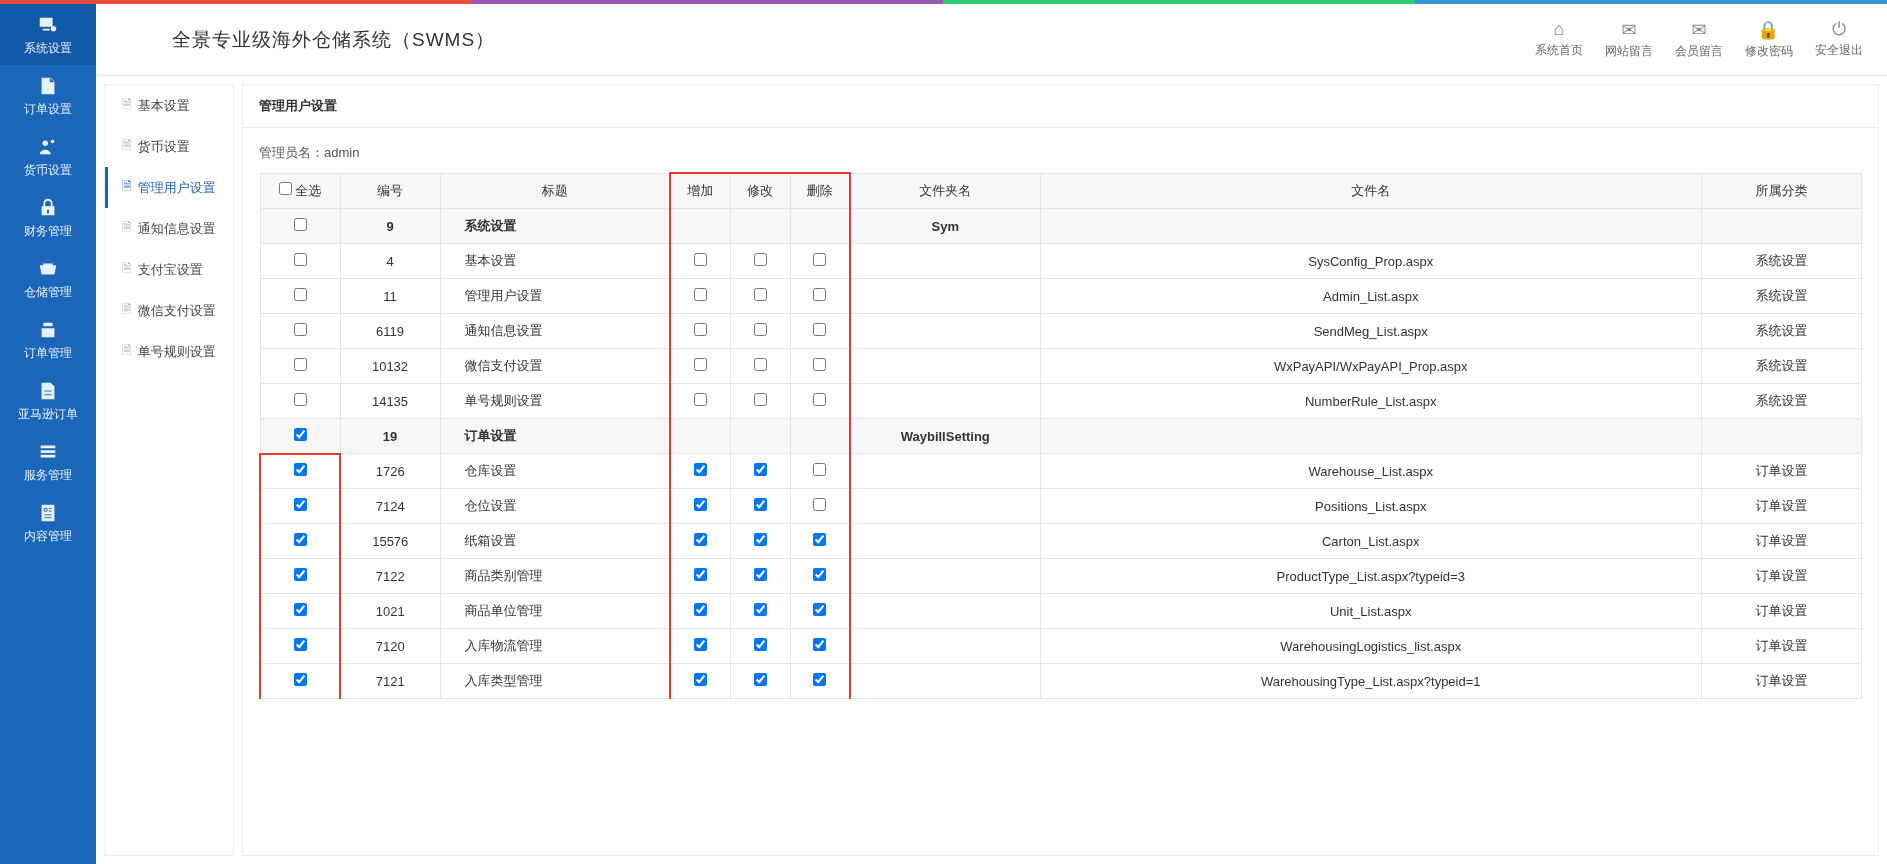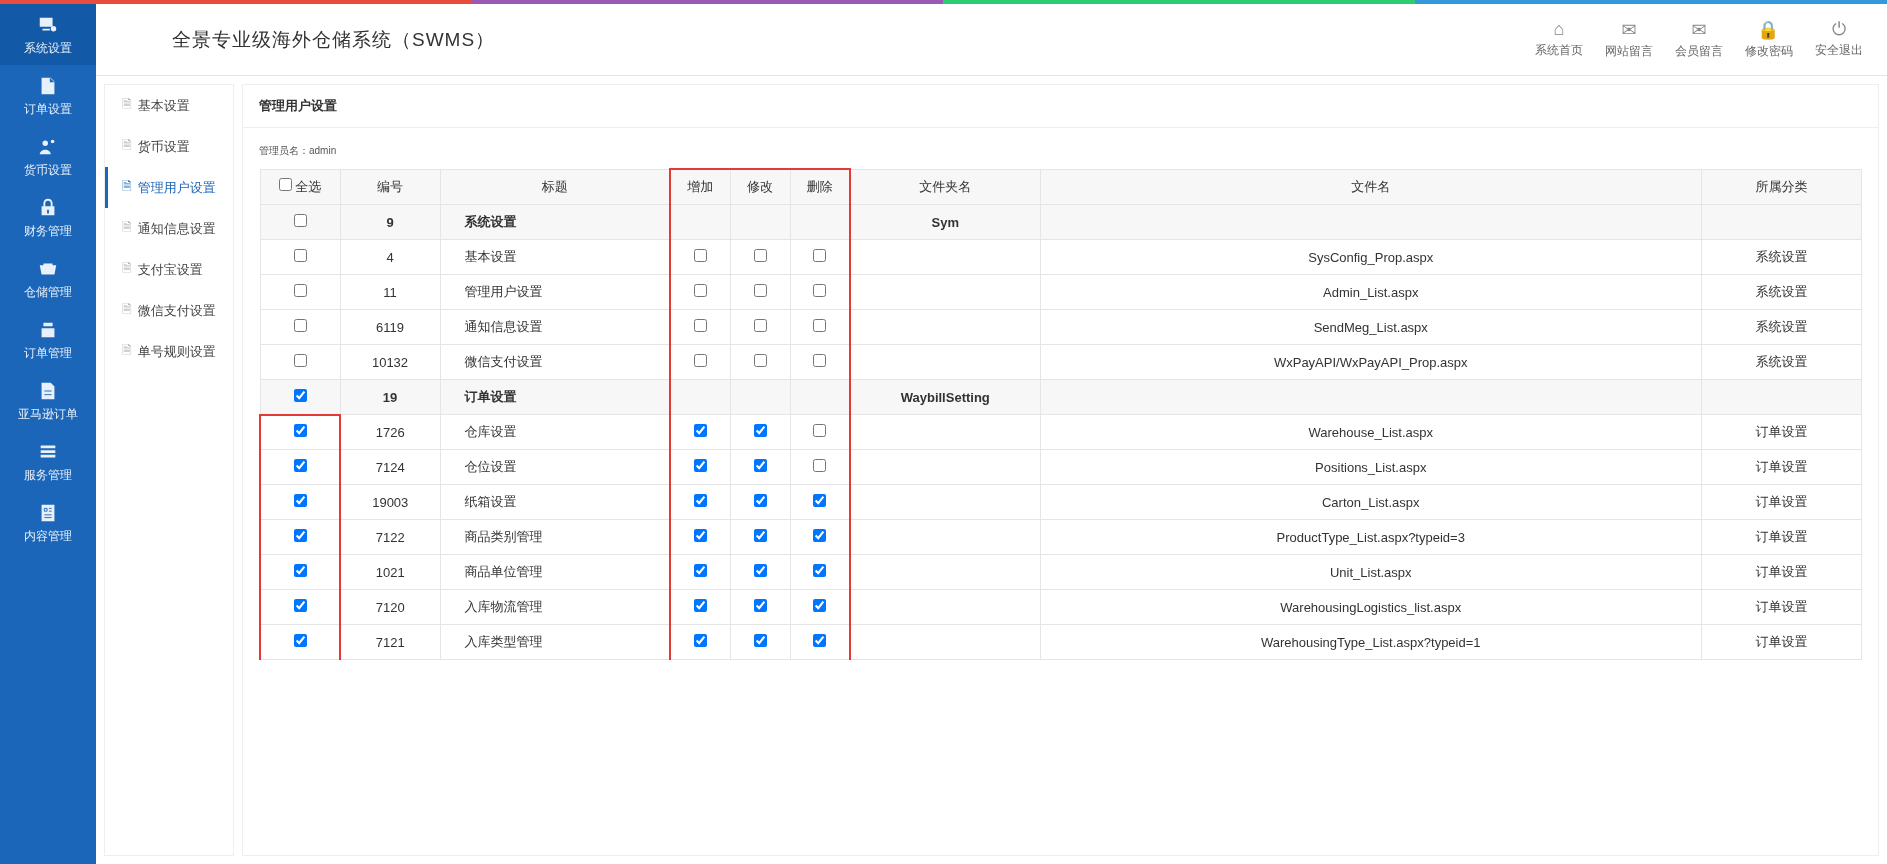--- a/index.html
+++ b/index.html
@@ -25,21 +25,21 @@
 .content { flex: 1; display: flex; padding: 8px; gap: 8px; overflow: hidden; }
 
 .sub-sidebar { width: 130px; background: #fff; border: 1px solid #eee; display: flex; flex-direction: column; flex-shrink: 0; }
 .sub-item { display: flex; align-items: center; padding: 10px 14px; cursor: pointer; font-size: 13px; color: #444; border-left: 3px solid transparent; }
 .sub-item.active { color: #1c66b9; border-left-color: #1c66b9; }
 .sub-item .doc-icon { margin-right: 6px; color: #aaa; font-size: 12px; }
 .sub-item.active .doc-icon { color: #1c66b9; }
 
 .panel { flex: 1; background: #fff; border: 1px solid #eee; display: flex; flex-direction: column; min-width: 0; overflow: auto; }
 .panel-title { padding: 12px 16px; font-weight: bold; font-size: 13px; color: #333; border-bottom: 1px solid #eee; }
-.panel-info { padding: 16px 16px 10px; font-size: 10px; color: #555; }
+.panel-info { padding: 16px 16px 10px; font-size: 13px; color: #555; }
 
 .table-wrap { padding: 0 16px 16px; }
 table { width: 100%; border-collapse: collapse; table-layout: fixed; }
 th, td { border: 1px solid #e5e5e5; padding: 8px 8px; font-size: 13px; text-align: center; vertical-align: middle; }
 th { background: #f7f7f7; font-weight: normal; color: #333; }
 td.title-cell { text-align: left; padding-left: 24px; }
 tr.section-row td, tr.section-row th { background: #f7f7f7; font-weight: bold; text-align: center; }
 tr.section-row td.title-cell { text-align: left; }
 
 .col-select { width: 80px; }
@@ -267,20 +267,31 @@
                   <td><input type="checkbox" style=""></td>
                   <td>10132</td>
                   <td class="title-cell">微信支付设置</td>
                   <td style="border-left:2px solid #e53935;"><input type="checkbox" style=""></td>
                   <td style=""><input type="checkbox" style=""></td>
                   <td style="border-right:2px solid #e53935;"><input type="checkbox" style=""></td>
                   <td></td>
                   <td>WxPayAPI/WxPayAPI_Prop.aspx</td>
                   <td>系统设置</td>
                 </tr>
+                <tr>
+                  <td><input type="checkbox" style=""></td>
+                  <td>14135</td>
+                  <td class="title-cell">单号规则设置</td>
+                  <td style="border-left:2px solid #e53935;"><input type="checkbox" style=""></td>
+                  <td style=""><input type="checkbox" style=""></td>
+                  <td style="border-right:2px solid #e53935;"><input type="checkbox" style=""></td>
+                  <td></td>
+                  <td>NumberRule_List.aspx</td>
+                  <td>系统设置</td>
+                </tr>
                 <tr class="section-row">
                   <td><input type="checkbox" checked="" style=""></td>
                   <td>19</td>
                   <td class="title-cell">订单设置</td>
                   <td style="border-left:2px solid #e53935;"></td>
                   <td style=""></td>
                   <td style="border-right:2px solid #e53935;"></td>
                   <td>WaybillSetting</td>
                   <td></td>
                   <td></td>
@@ -302,21 +313,21 @@
                   <td class="title-cell">仓位设置</td>
                   <td style="border-left:2px solid #e53935;"><input type="checkbox" checked="" style=""></td>
                   <td style=""><input type="checkbox" checked="" style=""></td>
                   <td style="border-right:2px solid #e53935;"><input type="checkbox" style=""></td>
                   <td></td>
                   <td>Positions_List.aspx</td>
                   <td>订单设置</td>
                 </tr>
                 <tr>
                   <td style="border-left:2px solid #e53935;border-right:2px solid #e53935;"><input type="checkbox" checked="" style=""></td>
-                  <td>19003</td>
+                  <td>15576</td>
                   <td class="title-cell">纸箱设置</td>
                   <td style="border-left:2px solid #e53935;"><input type="checkbox" checked="" style=""></td>
                   <td style=""><input type="checkbox" checked="" style=""></td>
                   <td style="border-right:2px solid #e53935;"><input type="checkbox" checked="" style=""></td>
                   <td></td>
                   <td>Carton_List.aspx</td>
                   <td>订单设置</td>
                 </tr>
                 <tr>
                   <td style="border-left:2px solid #e53935;border-right:2px solid #e53935;"><input type="checkbox" checked="" style=""></td>

